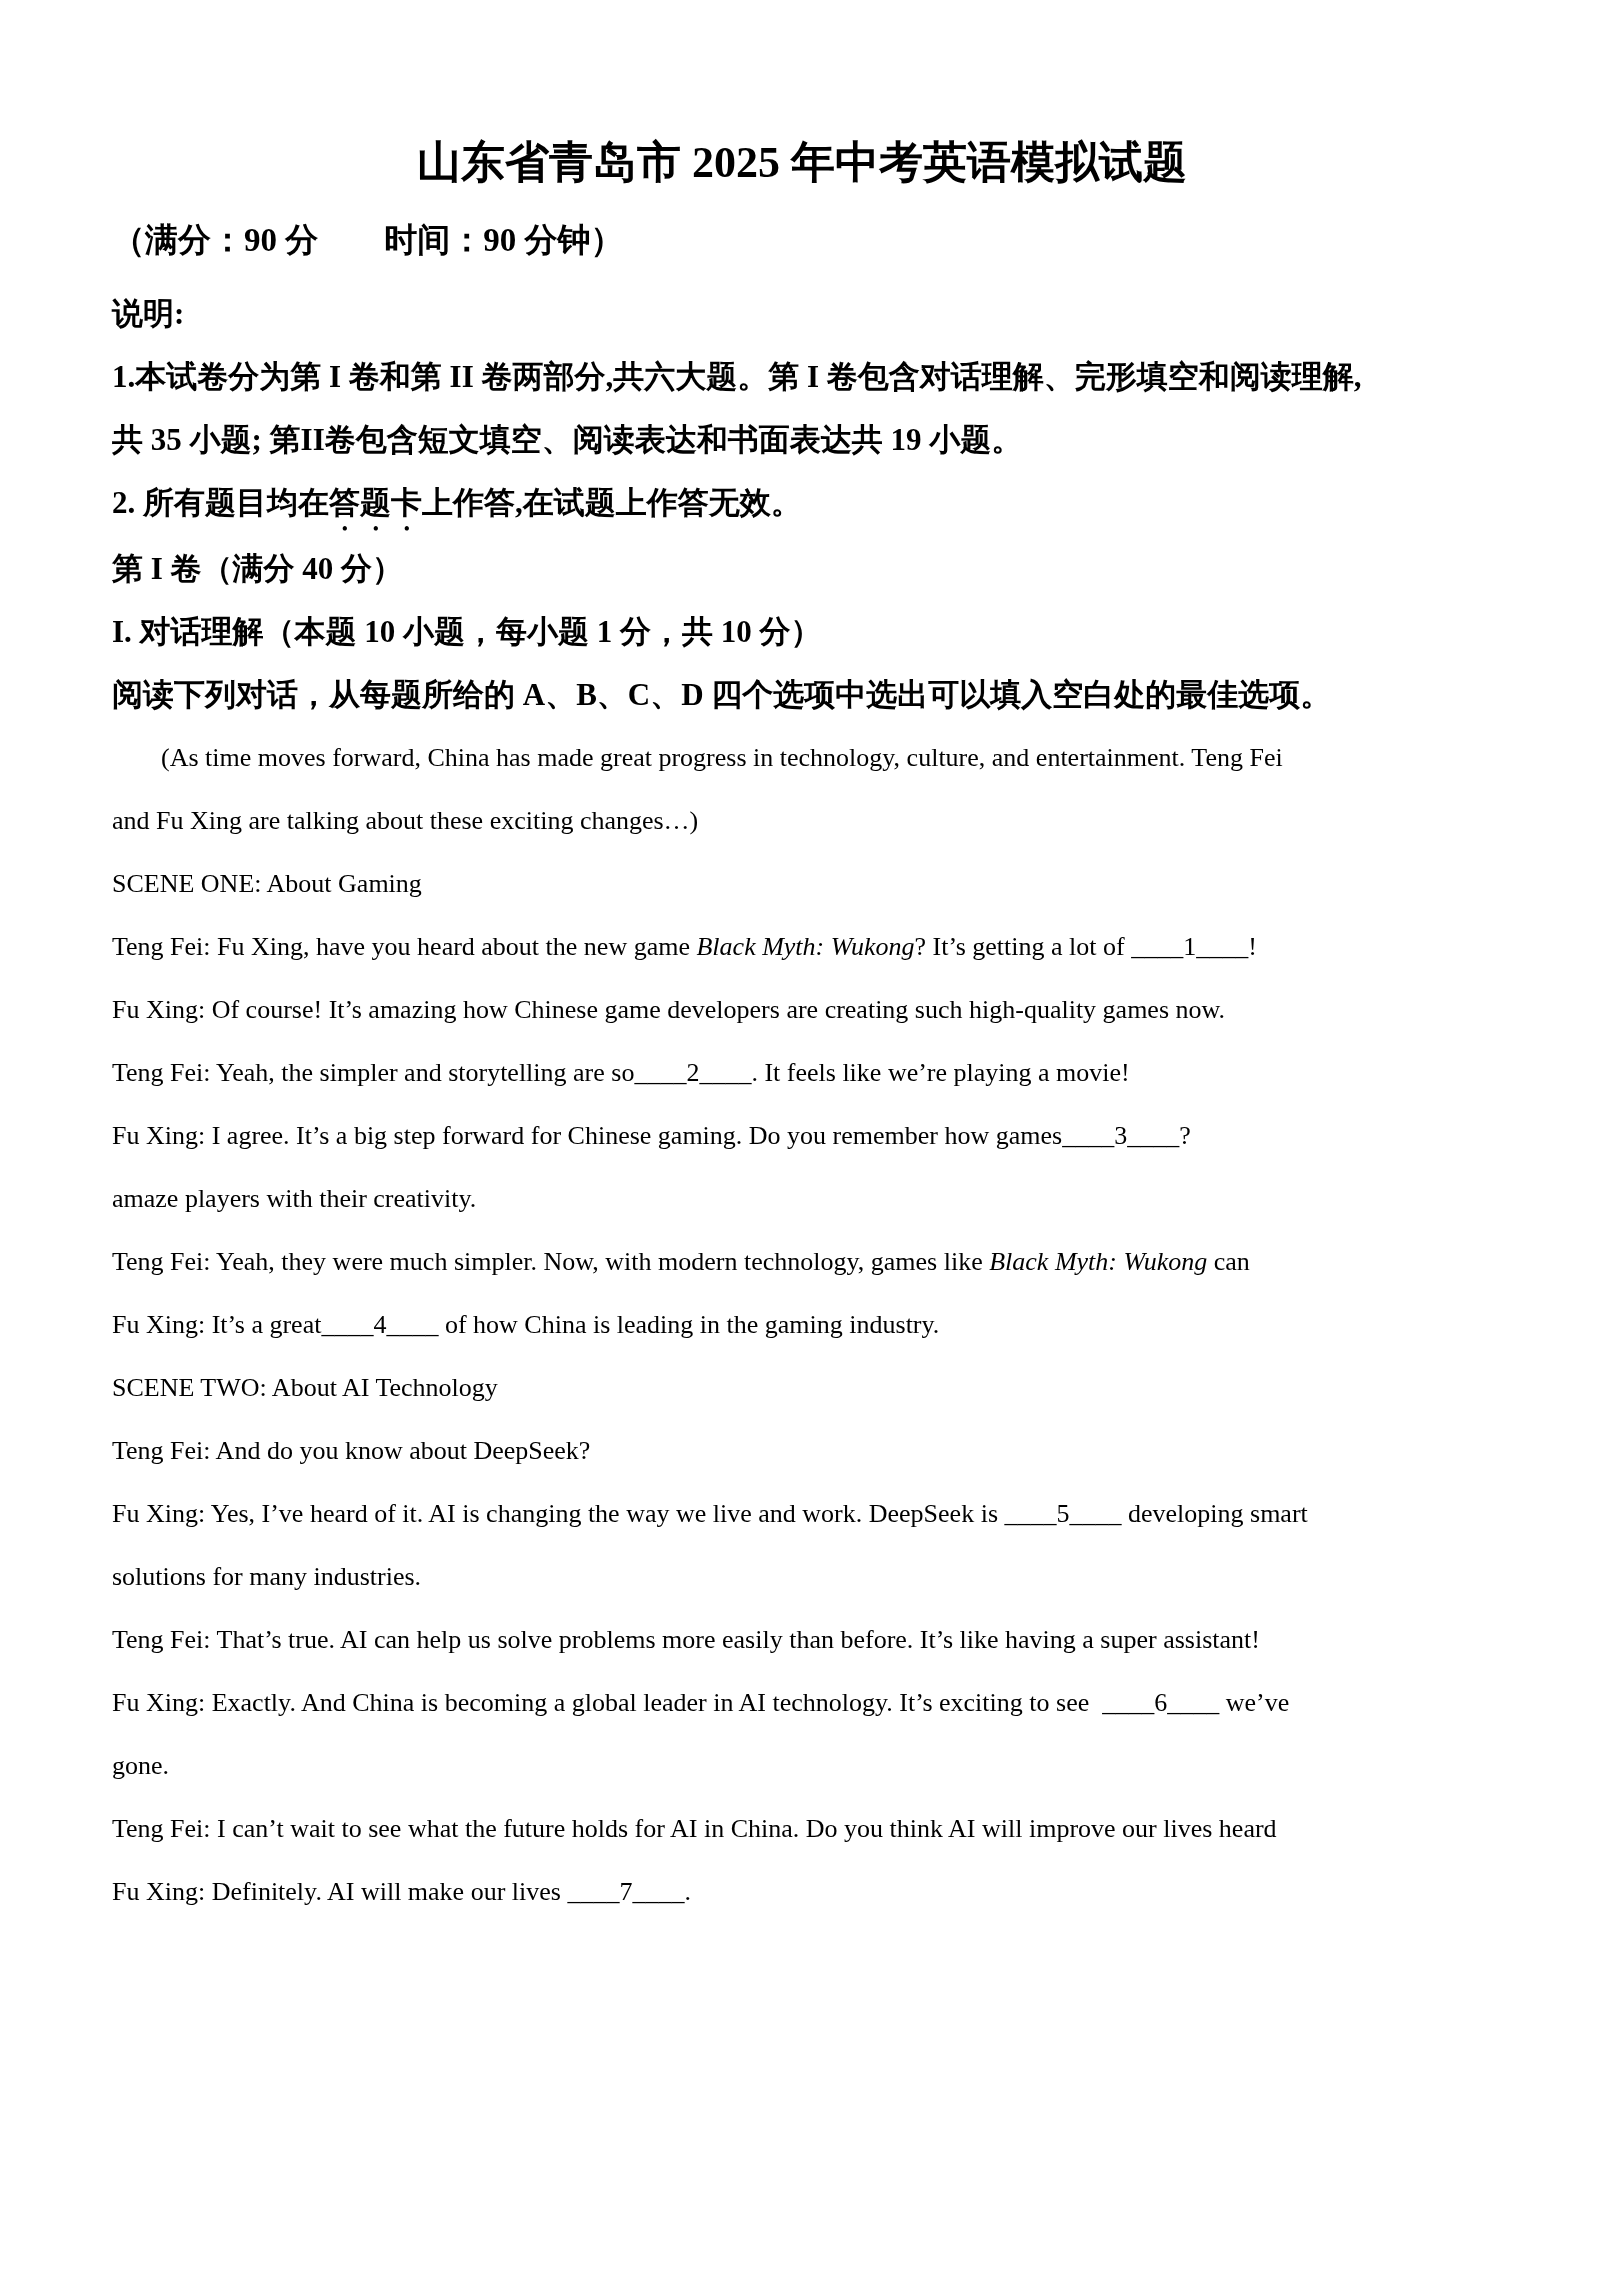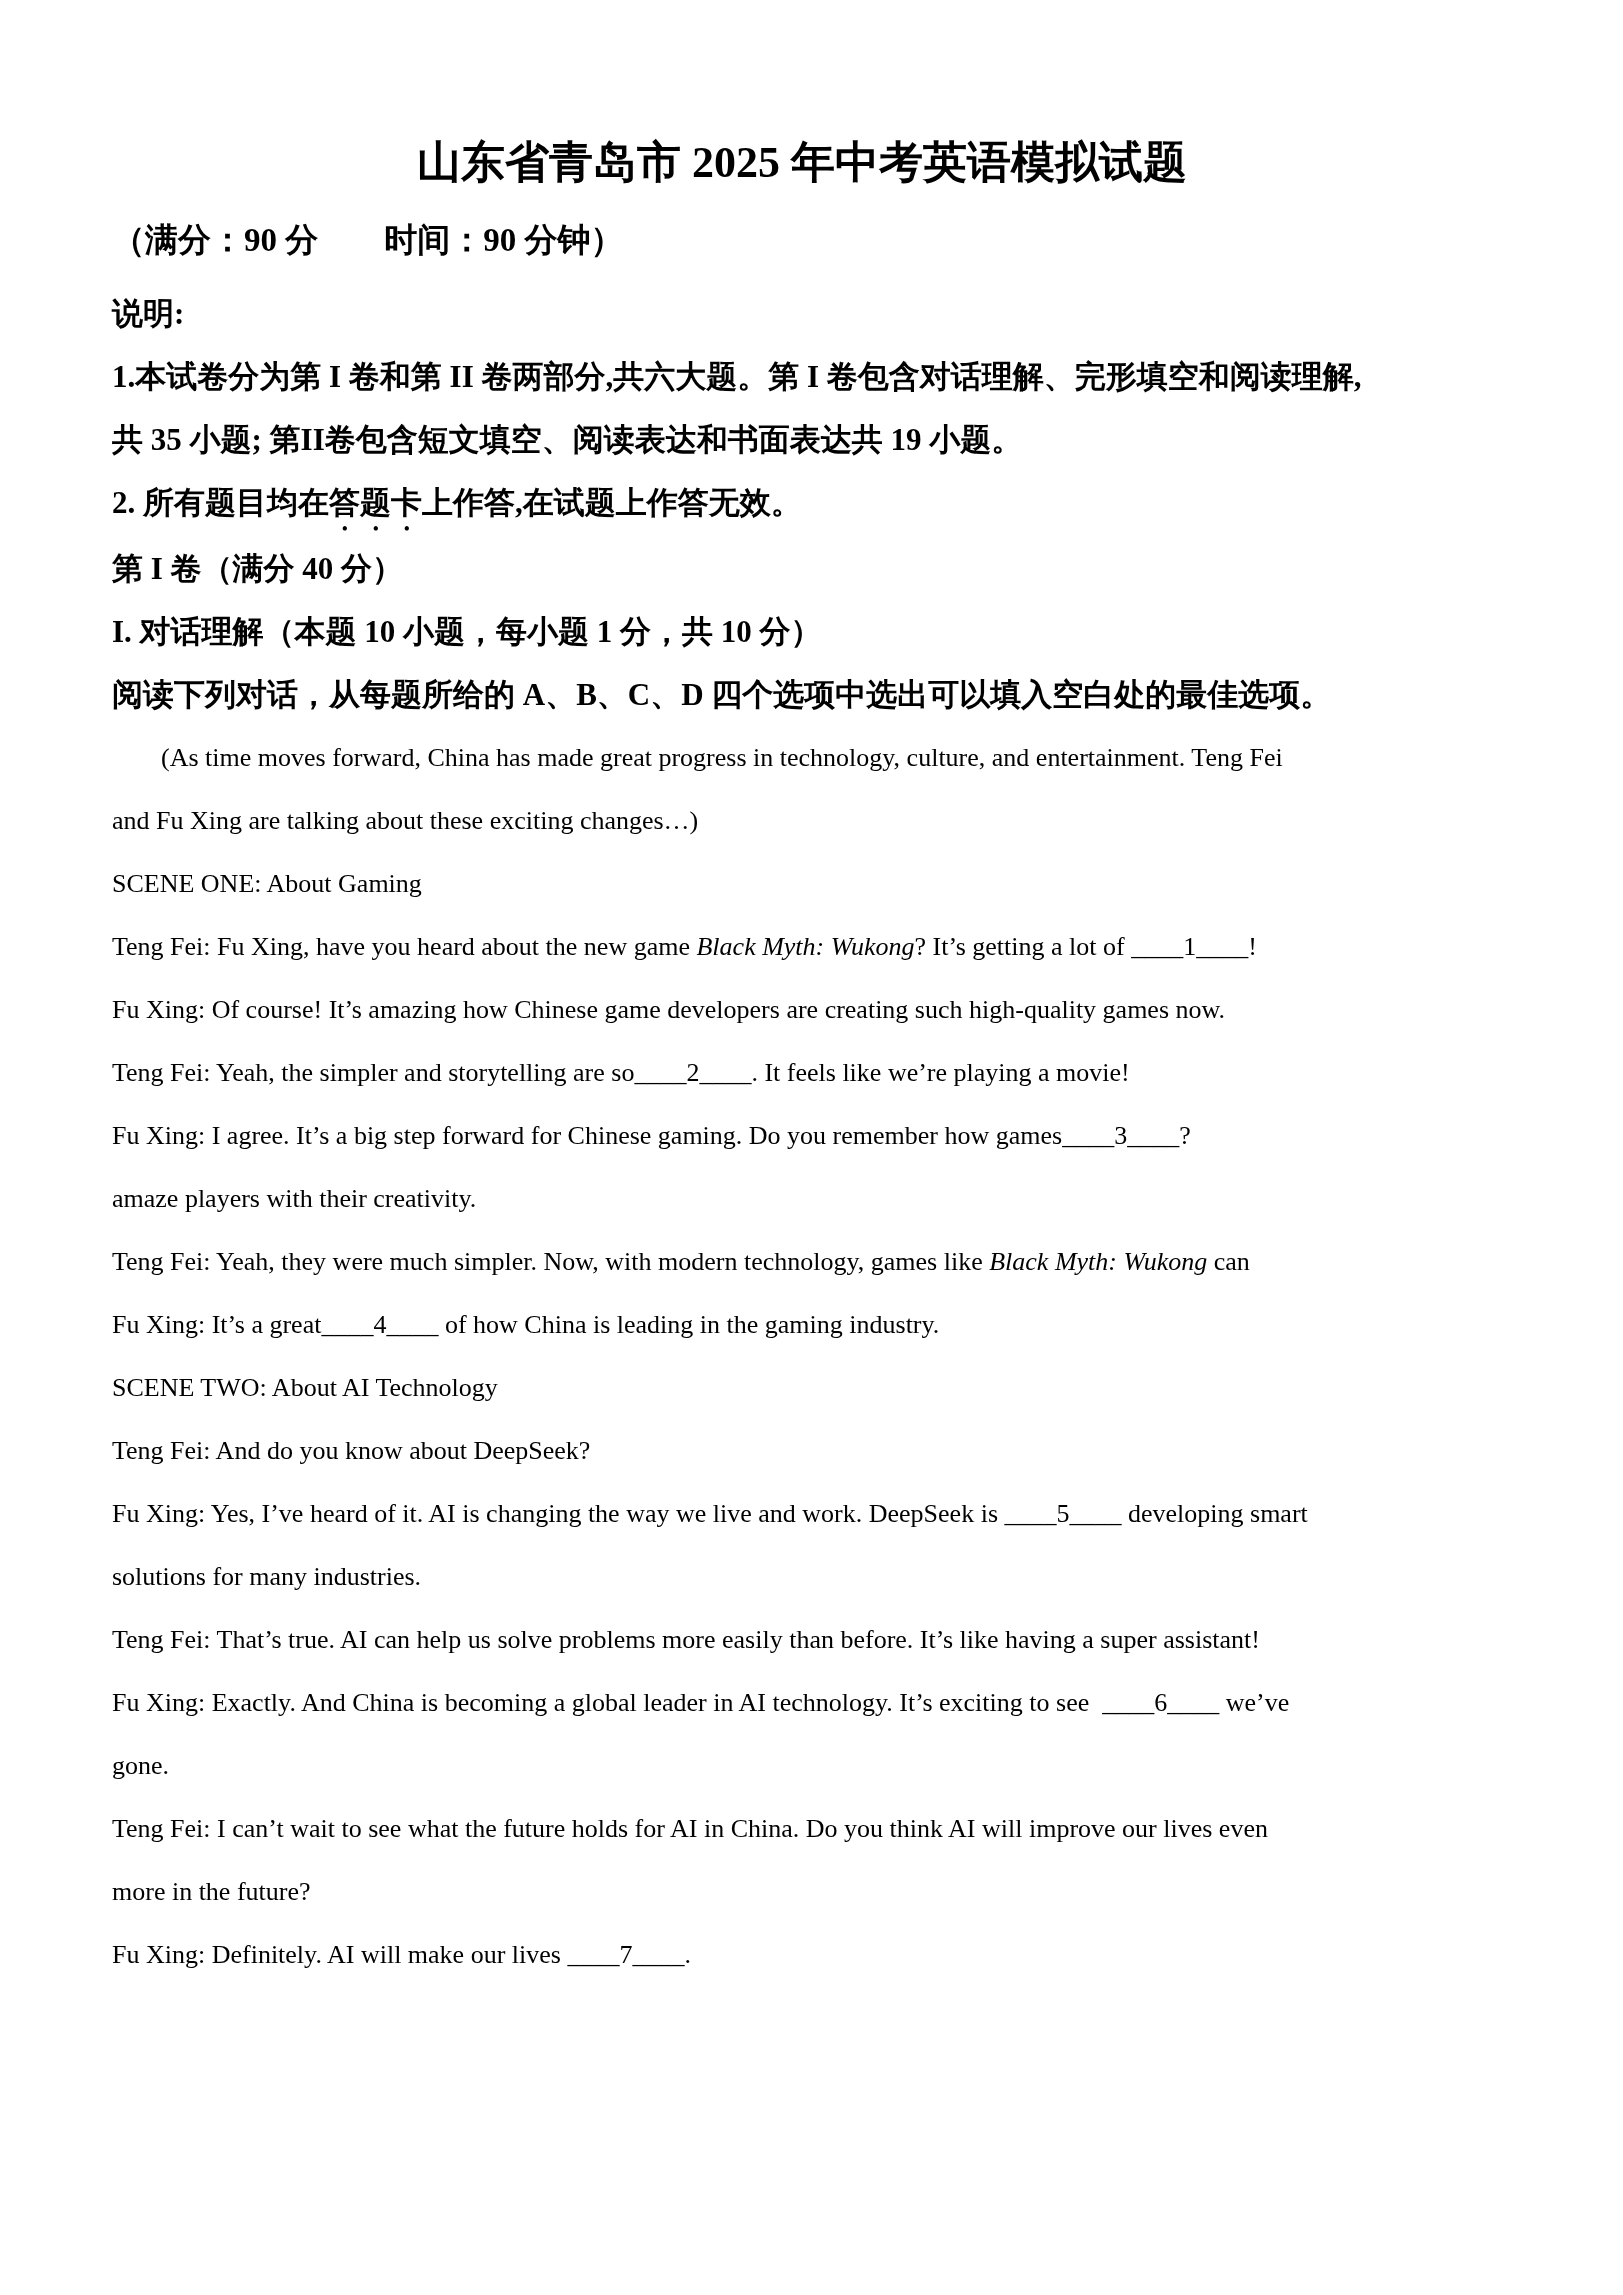--- a/index.html
+++ b/index.html
@@ -80,18 +80,17 @@
       <div class="line en"><span>amaze players with their creativity.</span></div>
       <div class="line en"><span>Teng Fei: Yeah, they were much simpler. Now, with modern technology, games like </span><span class="i">Black Myth: Wukong</span><span> can</span></div>
       <div class="line en"><span>Fu Xing: It’s a great</span><span>____4____</span><span> of how China is leading in the gaming industry.</span></div>
       <div class="line en b"><span>SCENE TWO: About AI Technology</span></div>
       <div class="line en"><span>Teng Fei: And do you know about DeepSeek?</span></div>
       <div class="line en"><span>Fu Xing: Yes, I’ve heard of it. AI is changing the way we live and work. DeepSeek is </span><span>____5____</span><span> developing smart</span></div>
       <div class="line en"><span>solutions for many industries.</span></div>
       <div class="line en"><span>Teng Fei: That’s true. AI can help us solve problems more easily than before. It’s like having a super assistant!</span></div>
       <div class="line en"><span>Fu Xing: Exactly. And China is becoming a global leader in AI technology. It’s exciting to see  </span><span>____6____</span><span> we’ve</span></div>
       <div class="line en"><span>gone.</span></div>
-      <div class="line en"><span>Teng Fei: I can’t wait to see what the future holds for AI in China. Do you think AI will improve our lives even</span></div>
-      <div class="line en"><span>more in the future?</span></div>
+      <div class="line en"><span>Teng Fei: I can’t wait to see what the future holds for AI in China. Do you think AI will improve our lives heard</span></div>
       <div class="line en"><span>Fu Xing: Definitely. AI will make our lives </span><span>____7____</span><span>.</span></div>
     </div>
 </div>
 
 
 </body></html>

